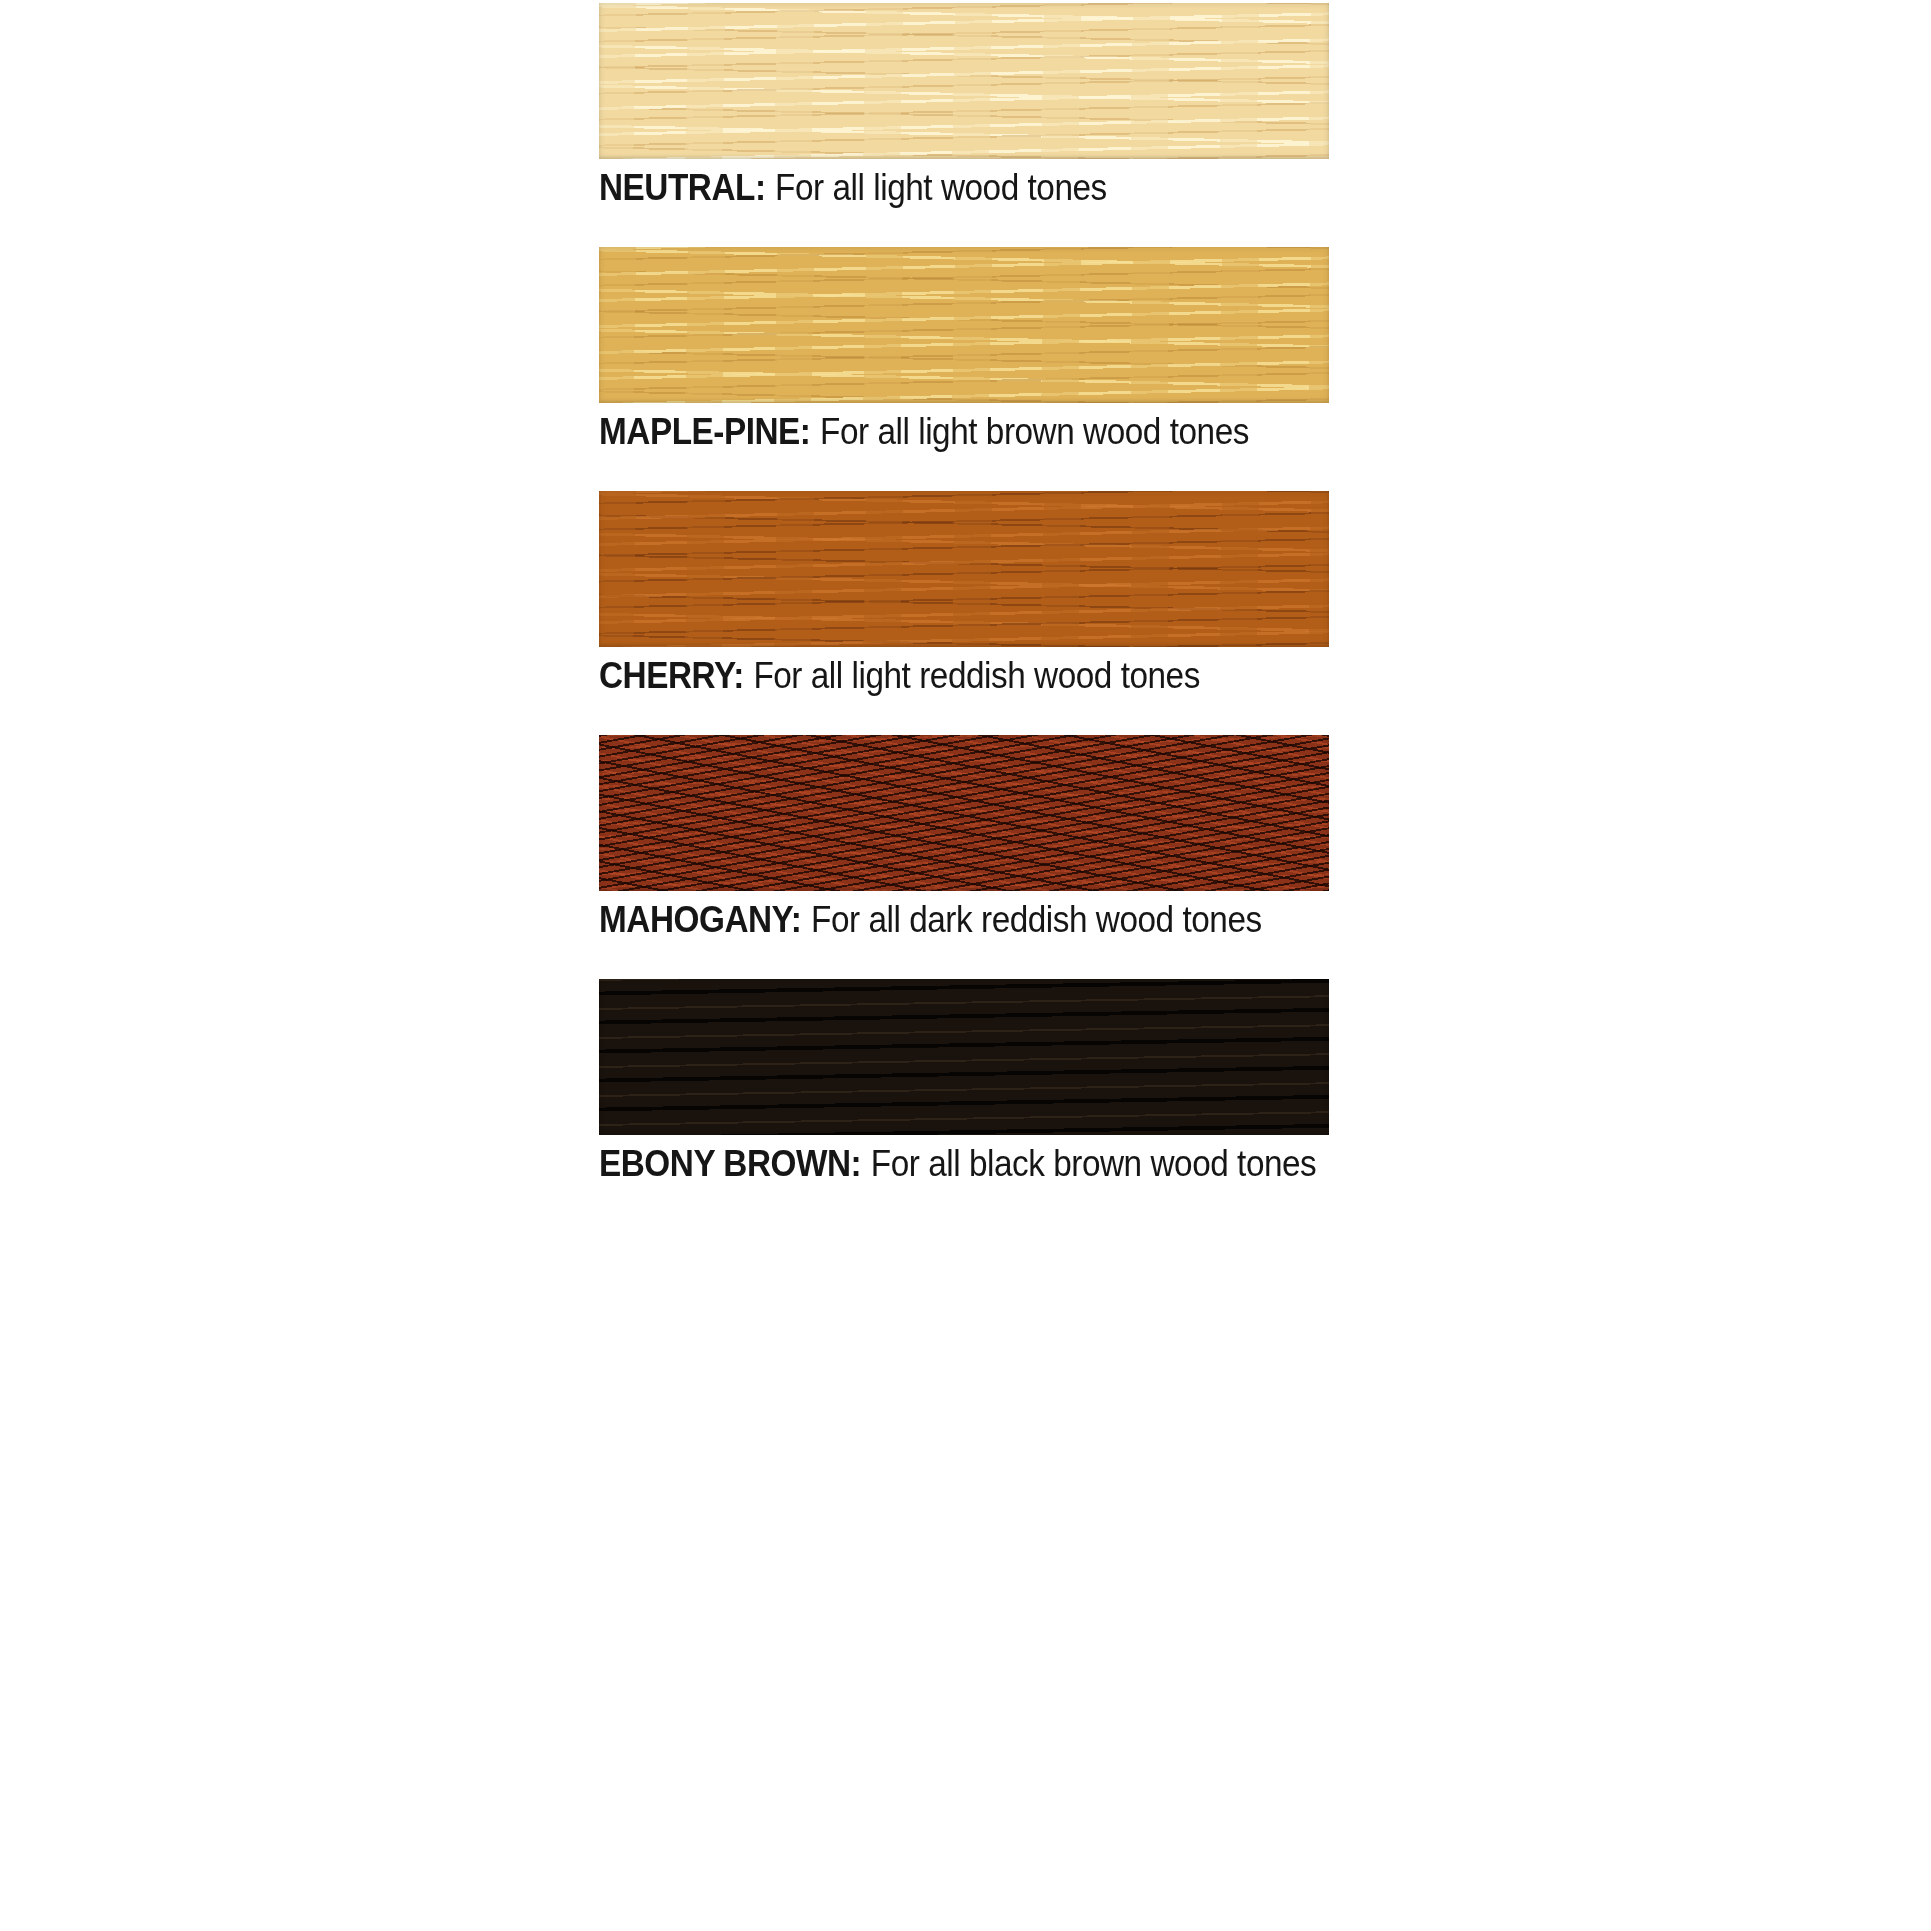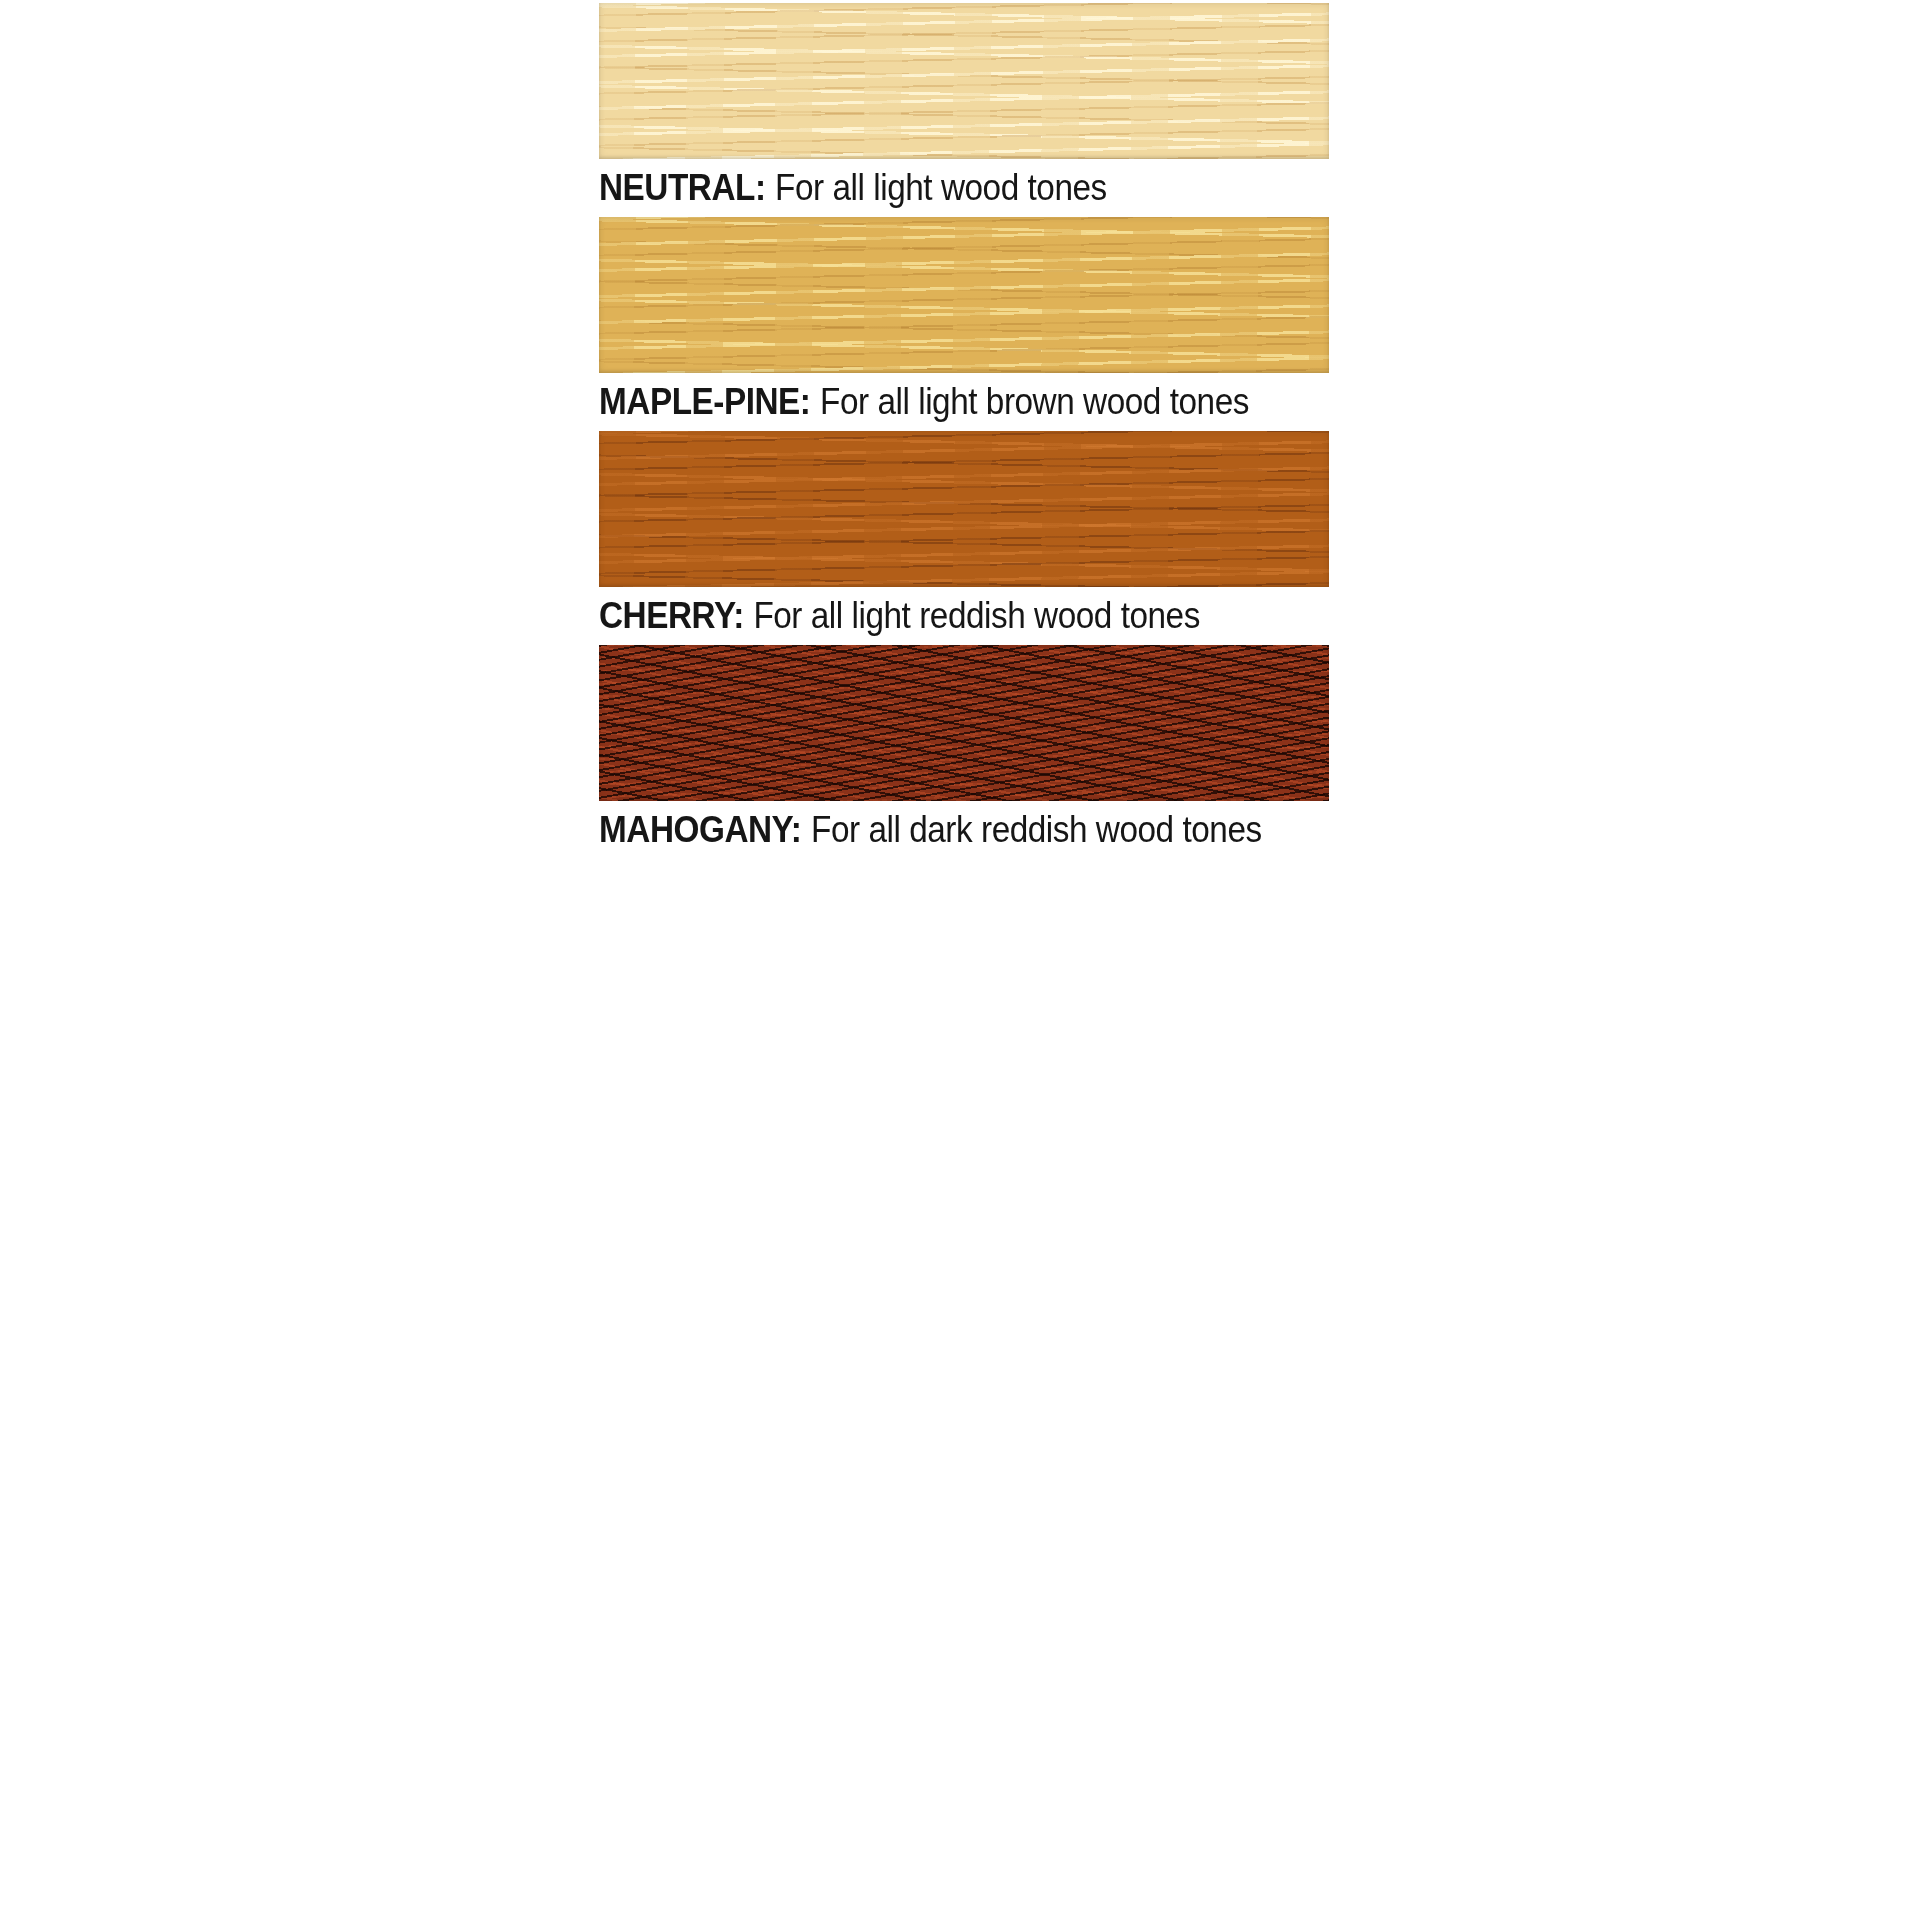--- a/index.html
+++ b/index.html
@@ -10,21 +10,21 @@
     background: #ffffff;
     overflow: hidden;
     font-family: "Liberation Sans", sans-serif;
   }
   .chart-column {
     position: absolute;
     left: 599px;
     top: 2.9px;
     width: 730px;
   }
-  .row { height: 214px; border-radius: 32px; }
+  .row { height: 244px; border-radius: 32px; }
   .swatch {
     width: 100%;
     height: 156px;
     background-color: var(--base, #ccc);
     box-shadow: inset 0 0 7.7px rgba(0,0,0,0.12), inset 0 -1.9px 2.9px rgba(0,0,0,0.10);
   }
   
   .tex-grain {
     background-image:
       repeating-linear-gradient(91deg,  var(--breakup) 0 37px, rgba(0,0,0,0) 37px 89px),
@@ -114,15 +114,22 @@
   <section class="row">
     <div class="swatch tex-speckle" style="--base: #8b3219; --light: rgba(186,74,38,0.6); --dark: rgba(26,7,3,0.8); --breakup: rgba(139,50,25,0.5);"></div>
     <p class="caption">
         <strong>MAHOGANY:</strong>
         <span>For all dark reddish wood tones</span>
       </p>
   </section>
 
 
 
+  <section class="row">
+    <div class="swatch tex-dark" style="--base: #1a130d; --light: rgba(66,50,34,0.5); --dark: rgba(0,0,0,0.75); --breakup: rgba(26,19,13,0.5);"></div>
+    <p class="caption">
+        <strong>EBONY BROWN:</strong>
+        <span>For all black brown wood tones</span>
+      </p>
+  </section>
 
 </div>
 
 
 </body></html>

